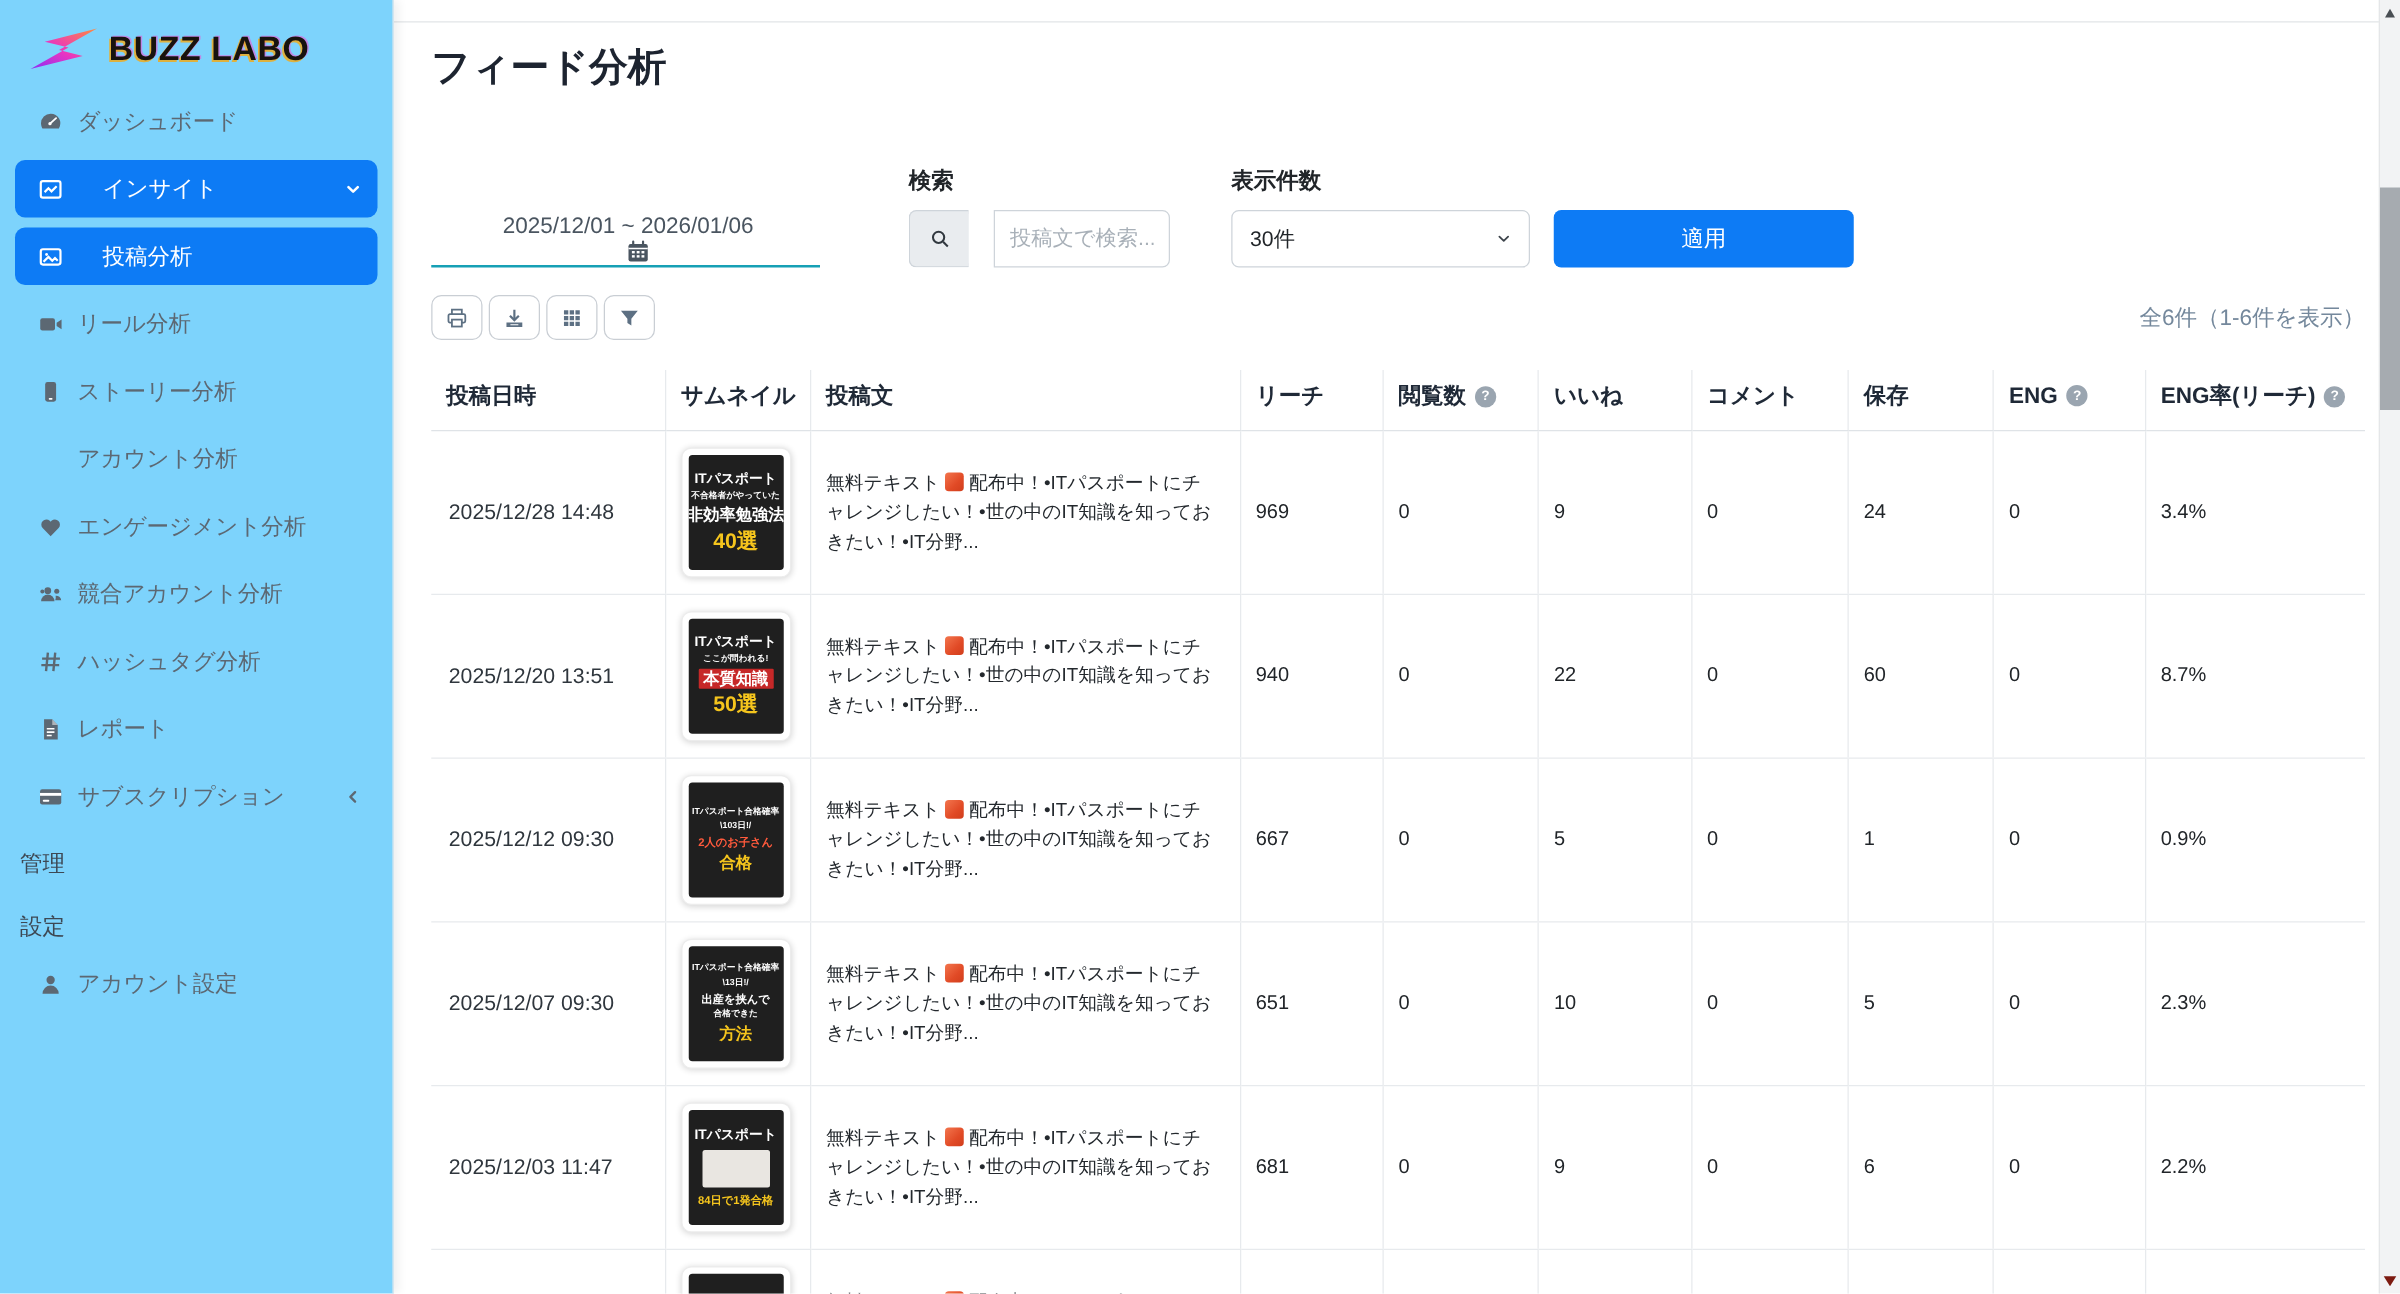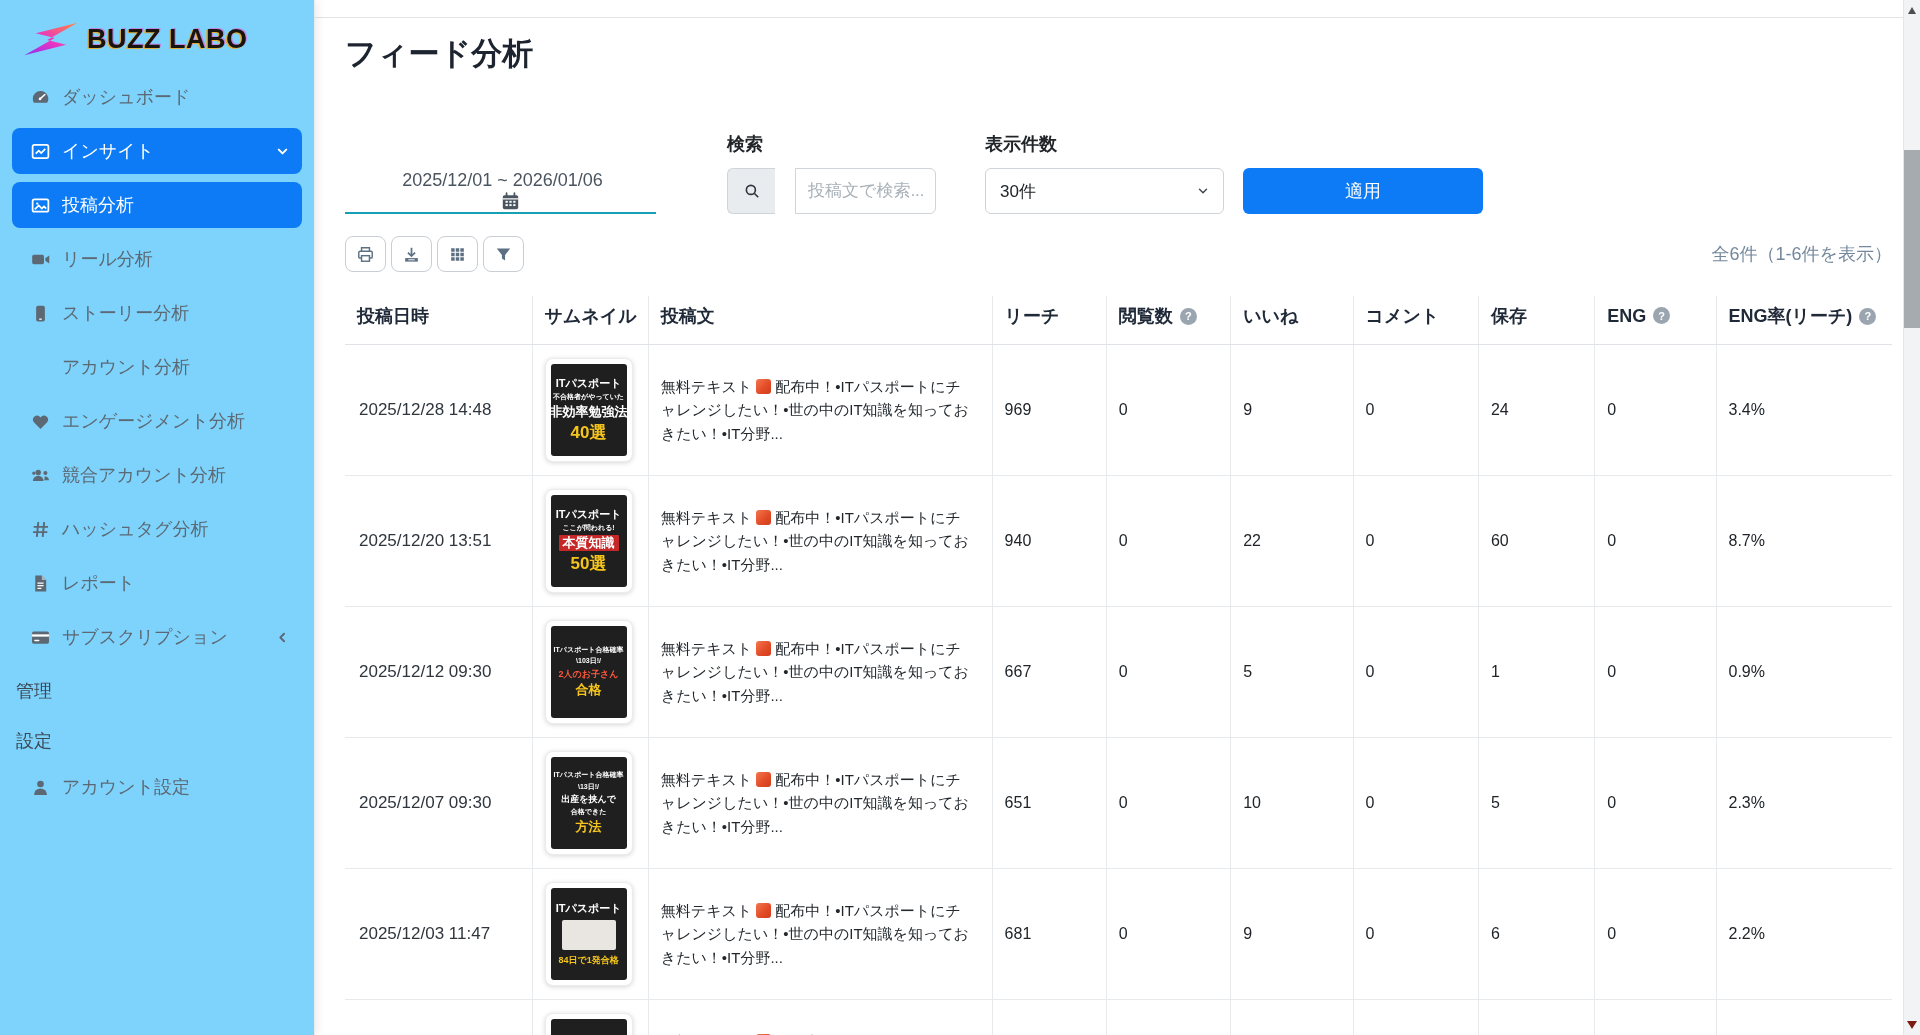--- a/index.html
+++ b/index.html
@@ -11,21 +11,21 @@
   .sidebar { width:315px; min-width:315px; height:100%; background:#7dd3fc; z-index:5;
     border-right:1px solid #e8eaec; box-shadow:3px 0 8px rgba(0,0,0,.07); padding:18px 12px 0; }
   .logo-row { display:flex; align-items:center; gap:7px; padding:2px 4px 16px 10px; }
   .logo-mark svg { width:58px; height:38px; display:block; }
   .logo-text { font-size:27px; font-weight:800; letter-spacing:.5px; color:#17130f;
     text-shadow:-1.4px 1.4px 0 rgba(255,166,0,.75), 1.2px -1.2px 0 rgba(255,64,208,.5); white-space:nowrap; }
   .nav-item { display:flex; align-items:center; height:46px; padding:0 12px 0 16px; margin-bottom:8px;
     border-radius:8px; color:#5c6873; font-size:18px; cursor:pointer; white-space:nowrap; }
   .nav-item .ic { width:24px; min-width:24px; height:24px; margin-right:10px; display:flex; align-items:center; justify-content:center; }
   .nav-item .ic svg { width:21px; height:21px; display:block; }
-  .nav-item.active { background:#0d7bf5; color:#fff; }
+  .nav-item.active { background:#0d7bf5; color:#fff;gap:20px; }
   .nav-item .trail { margin-left:auto; display:flex; align-items:center; }
   .nav-item .trail svg { width:15px; height:15px; }
   .section-label { padding:11px 0 11px 4px; margin-top:4px; font-size:18px; color:#3d4854; }
 
   
   .main { flex:1; position:relative; padding:0 28px 0 30px; overflow:hidden; }
   .topline { position:absolute; top:17px; left:0; right:0; height:1px; background:#e2e5e8; }
   .page-title { margin-top:33px; font-size:31px; font-weight:700; color:#1d2430; }
 
   .filters { display:flex; align-items:flex-end; margin-top:27px; }

